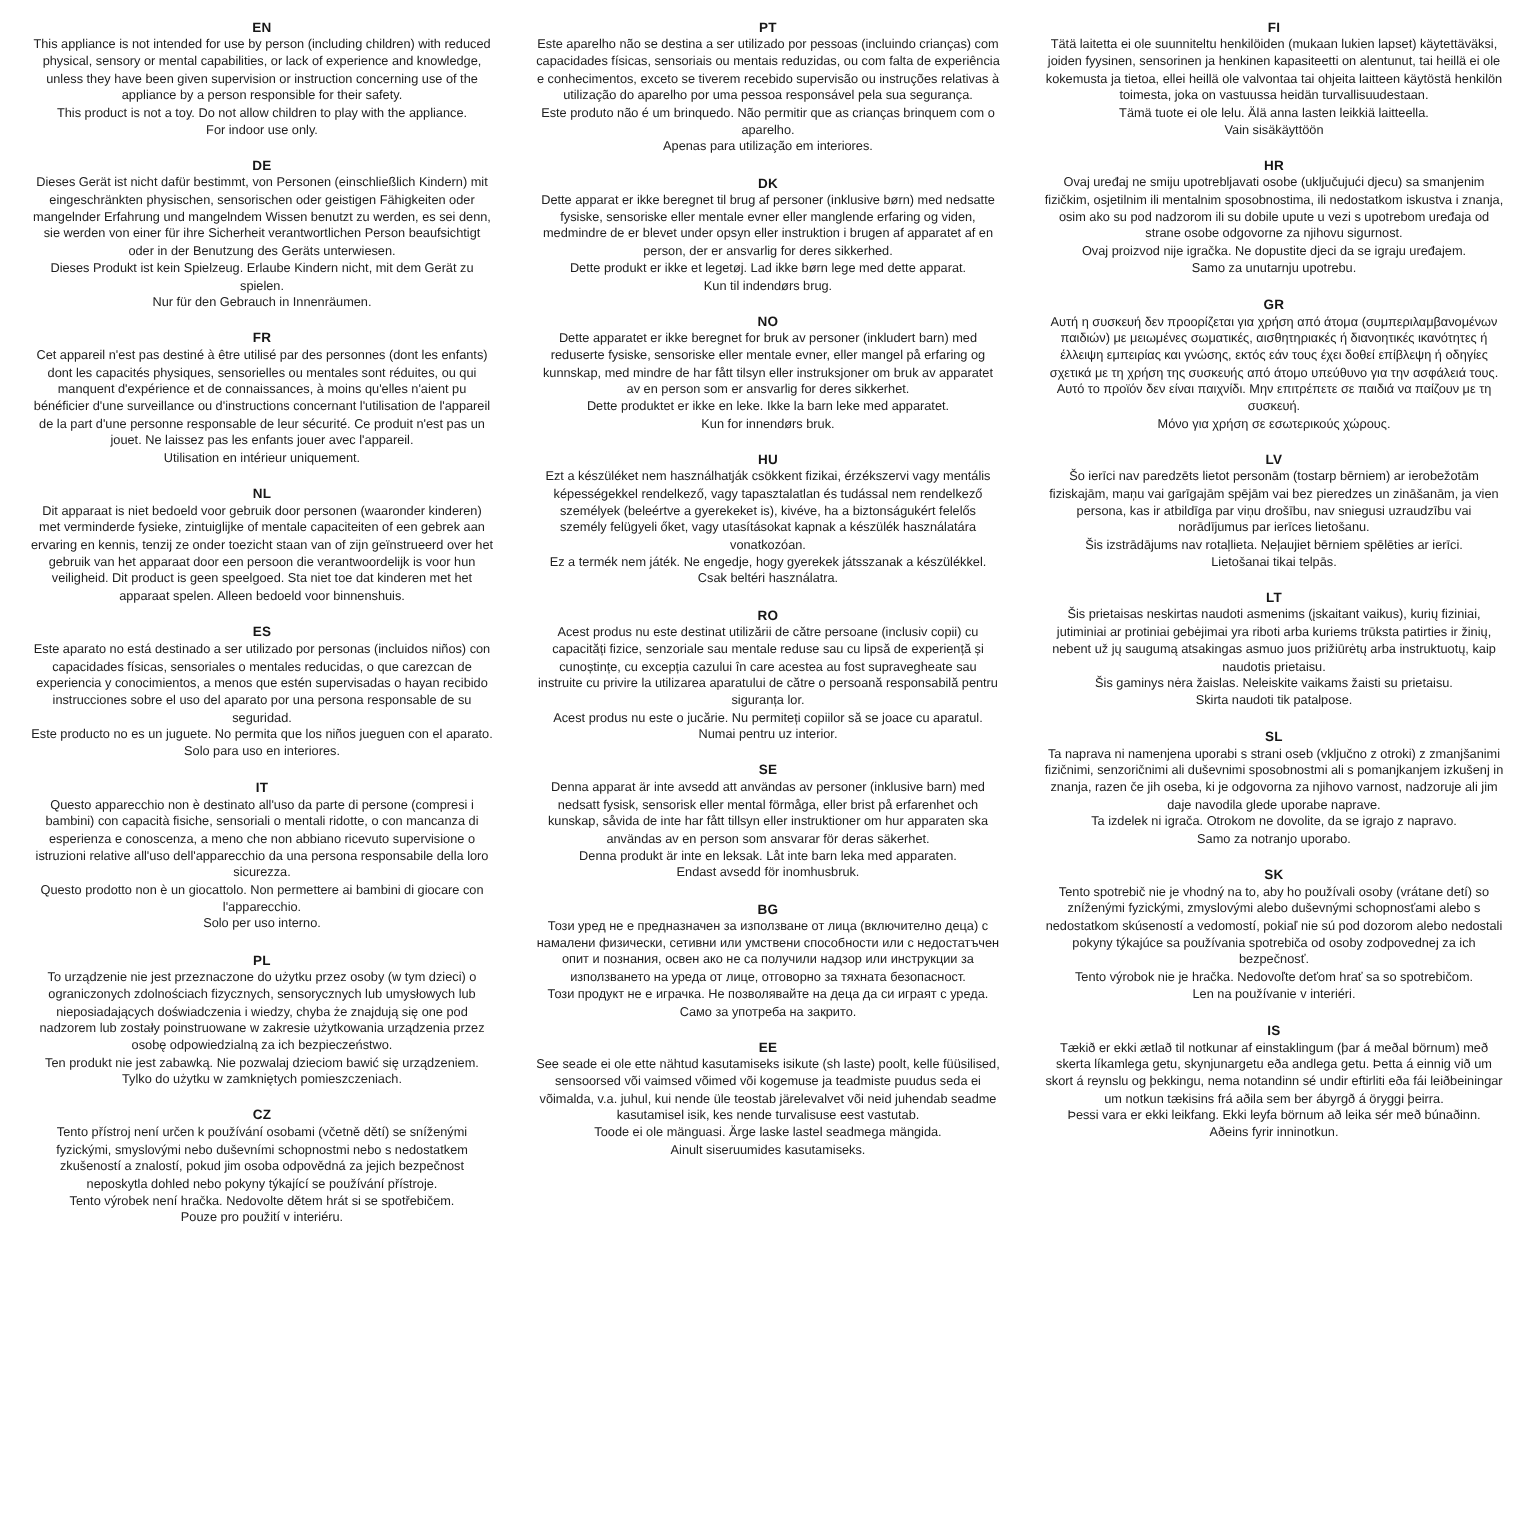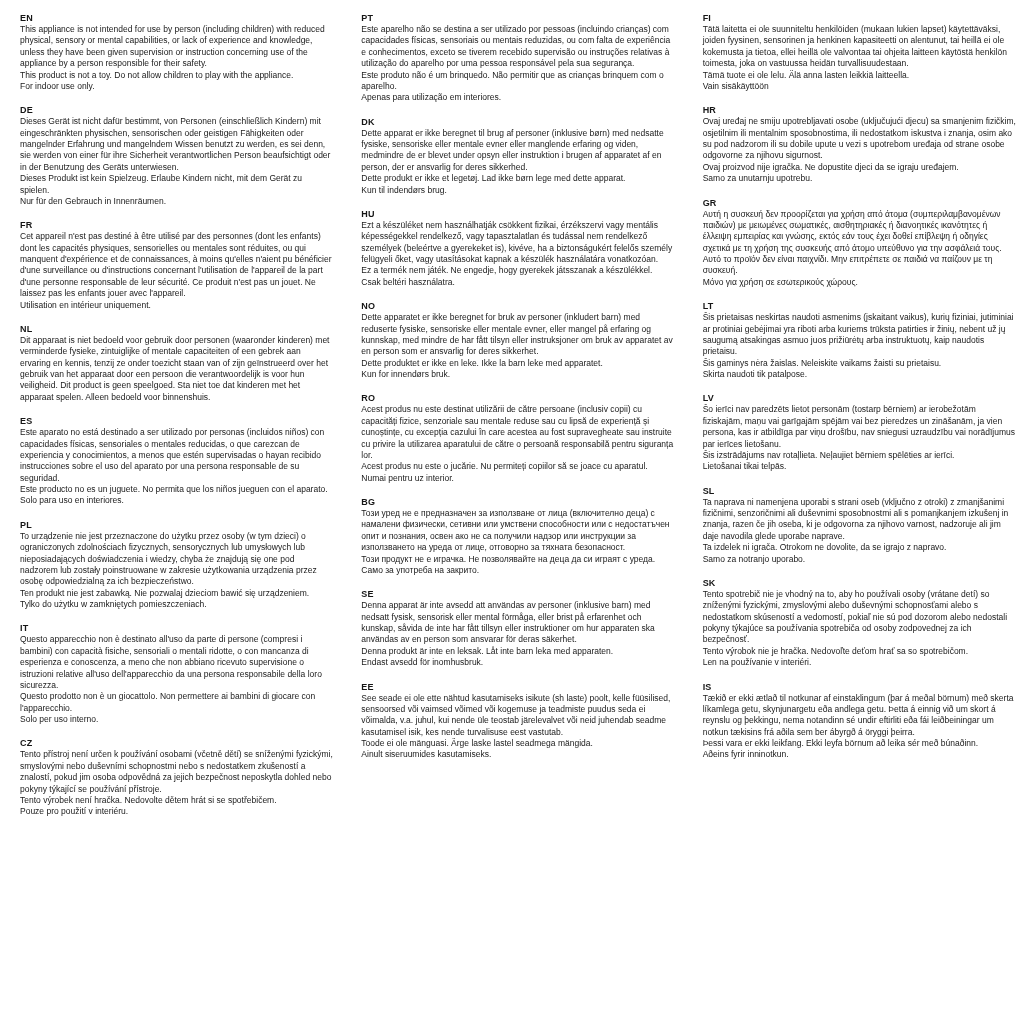--- a/index.html
+++ b/index.html
@@ -8,21 +8,22 @@
     width: 1024px;
     height: 1024px;
     font-family: "Liberation Sans", sans-serif;
     color: #1c1c1c;
     overflow: hidden;
   }
   .page {
     display: grid;
     grid-template-columns: 1fr 1fr 1fr;
     column-gap: 28px;
-    padding: 13px 8px 10px 20px;
+    padding: 13px 20px 10px 20px;
+    text-align: center;
   }
   .col { min-width: 0; }
   .lang-block { margin-bottom: 13px; }
   .lang-code {
     font-size: 9px;
     font-weight: bold;
     letter-spacing: 0.2px;
     margin-bottom: 1px;
     color: #161616;
   }
@@ -60,30 +61,30 @@
       <h2 class="lang-code">NL</h2>
       <p class="lang-text">Dit apparaat is niet bedoeld voor gebruik door personen (waaronder kinderen) met verminderde fysieke, zintuiglijke of mentale capaciteiten of een gebrek aan ervaring en kennis, tenzij ze onder toezicht staan van of zijn geïnstrueerd over het gebruik van het apparaat door een persoon die verantwoordelijk is voor hun veiligheid. Dit product is geen speelgoed. Sta niet toe dat kinderen met het apparaat spelen. Alleen bedoeld voor binnenshuis.</p>
     </section>
     <section class="lang-block">
       <h2 class="lang-code">ES</h2>
       <p class="lang-text">Este aparato no está destinado a ser utilizado por personas (incluidos niños) con capacidades físicas, sensoriales o mentales reducidas, o que carezcan de experiencia y conocimientos, a menos que estén supervisadas o hayan recibido instrucciones sobre el uso del aparato por una persona responsable de su seguridad.
 Este producto no es un juguete. No permita que los niños jueguen con el aparato.
 Solo para uso en interiores.</p>
     </section>
     <section class="lang-block">
+      <h2 class="lang-code">IT</h2>
+      <p class="lang-text">Questo apparecchio non è destinato all'uso da parte di persone (compresi i bambini) con capacità fisiche, sensoriali o mentali ridotte, o con mancanza di esperienza e conoscenza, a meno che non abbiano ricevuto supervisione o istruzioni relative all'uso dell'apparecchio da una persona responsabile della loro sicurezza.
+Questo prodotto non è un giocattolo. Non permettere ai bambini di giocare con l'apparecchio.
+Solo per uso interno.</p>
+    </section>
+    <section class="lang-block">
       <h2 class="lang-code">PL</h2>
       <p class="lang-text">To urządzenie nie jest przeznaczone do użytku przez osoby (w tym dzieci) o ograniczonych zdolnościach fizycznych, sensorycznych lub umysłowych lub nieposiadających doświadczenia i wiedzy, chyba że znajdują się one pod nadzorem lub zostały poinstruowane w zakresie użytkowania urządzenia przez osobę odpowiedzialną za ich bezpieczeństwo.
 Ten produkt nie jest zabawką. Nie pozwalaj dzieciom bawić się urządzeniem.
 Tylko do użytku w zamkniętych pomieszczeniach.</p>
-    </section>
-    <section class="lang-block">
-      <h2 class="lang-code">IT</h2>
-      <p class="lang-text">Questo apparecchio non è destinato all'uso da parte di persone (compresi i bambini) con capacità fisiche, sensoriali o mentali ridotte, o con mancanza di esperienza e conoscenza, a meno che non abbiano ricevuto supervisione o istruzioni relative all'uso dell'apparecchio da una persona responsabile della loro sicurezza.
-Questo prodotto non è un giocattolo. Non permettere ai bambini di giocare con l'apparecchio.
-Solo per uso interno.</p>
     </section>
     <section class="lang-block">
       <h2 class="lang-code">CZ</h2>
       <p class="lang-text">Tento přístroj není určen k používání osobami (včetně dětí) se sníženými fyzickými, smyslovými nebo duševními schopnostmi nebo s nedostatkem zkušeností a znalostí, pokud jim osoba odpovědná za jejich bezpečnost neposkytla dohled nebo pokyny týkající se používání přístroje.
 Tento výrobek není hračka. Nedovolte dětem hrát si se spotřebičem.
 Pouze pro použití v interiéru.</p>
     </section>
   </div>
 
   <div class="col">
@@ -93,48 +94,48 @@
 Este produto não é um brinquedo. Não permitir que as crianças brinquem com o aparelho.
 Apenas para utilização em interiores.</p>
     </section>
     <section class="lang-block">
       <h2 class="lang-code">DK</h2>
       <p class="lang-text">Dette apparat er ikke beregnet til brug af personer (inklusive børn) med nedsatte fysiske, sensoriske eller mentale evner eller manglende erfaring og viden, medmindre de er blevet under opsyn eller instruktion i brugen af apparatet af en person, der er ansvarlig for deres sikkerhed.
 Dette produkt er ikke et legetøj. Lad ikke børn lege med dette apparat.
 Kun til indendørs brug.</p>
     </section>
     <section class="lang-block">
+      <h2 class="lang-code">NO</h2>
+      <p class="lang-text">Dette apparatet er ikke beregnet for bruk av personer (inkludert barn) med reduserte fysiske, sensoriske eller mentale evner, eller mangel på erfaring og kunnskap, med mindre de har fått tilsyn eller instruksjoner om bruk av apparatet av en person som er ansvarlig for deres sikkerhet.
+Dette produktet er ikke en leke. Ikke la barn leke med apparatet.
+Kun for innendørs bruk.</p>
+    </section>
+    <section class="lang-block">
       <h2 class="lang-code">HU</h2>
       <p class="lang-text">Ezt a készüléket nem használhatják csökkent fizikai, érzékszervi vagy mentális képességekkel rendelkező, vagy tapasztalatlan és tudással nem rendelkező személyek (beleértve a gyerekeket is), kivéve, ha a biztonságukért felelős személy felügyeli őket, vagy utasításokat kapnak a készülék használatára vonatkozóan.
 Ez a termék nem játék. Ne engedje, hogy gyerekek játsszanak a készülékkel.
 Csak beltéri használatra.</p>
-    </section>
-    <section class="lang-block">
-      <h2 class="lang-code">NO</h2>
-      <p class="lang-text">Dette apparatet er ikke beregnet for bruk av personer (inkludert barn) med reduserte fysiske, sensoriske eller mentale evner, eller mangel på erfaring og kunnskap, med mindre de har fått tilsyn eller instruksjoner om bruk av apparatet av en person som er ansvarlig for deres sikkerhet.
-Dette produktet er ikke en leke. Ikke la barn leke med apparatet.
-Kun for innendørs bruk.</p>
     </section>
     <section class="lang-block">
       <h2 class="lang-code">RO</h2>
       <p class="lang-text">Acest produs nu este destinat utilizării de către persoane (inclusiv copii) cu capacități fizice, senzoriale sau mentale reduse sau cu lipsă de experiență și cunoștințe, cu excepția cazului în care acestea au fost supravegheate sau instruite cu privire la utilizarea aparatului de către o persoană responsabilă pentru siguranța lor.
 Acest produs nu este o jucărie. Nu permiteți copiilor să se joace cu aparatul.
 Numai pentru uz interior.</p>
     </section>
     <section class="lang-block">
+      <h2 class="lang-code">SE</h2>
+      <p class="lang-text">Denna apparat är inte avsedd att användas av personer (inklusive barn) med nedsatt fysisk, sensorisk eller mental förmåga, eller brist på erfarenhet och kunskap, såvida de inte har fått tillsyn eller instruktioner om hur apparaten ska användas av en person som ansvarar för deras säkerhet.
+Denna produkt är inte en leksak. Låt inte barn leka med apparaten.
+Endast avsedd för inomhusbruk.</p>
+    </section>
+    <section class="lang-block">
       <h2 class="lang-code">BG</h2>
       <p class="lang-text">Този уред не е предназначен за използване от лица (включително деца) с намалени физически, сетивни или умствени способности или с недостатъчен опит и познания, освен ако не са получили надзор или инструкции за използването на уреда от лице, отговорно за тяхната безопасност.
 Този продукт не е играчка. Не позволявайте на деца да си играят с уреда.
 Само за употреба на закрито.</p>
-    </section>
-    <section class="lang-block">
-      <h2 class="lang-code">SE</h2>
-      <p class="lang-text">Denna apparat är inte avsedd att användas av personer (inklusive barn) med nedsatt fysisk, sensorisk eller mental förmåga, eller brist på erfarenhet och kunskap, såvida de inte har fått tillsyn eller instruktioner om hur apparaten ska användas av en person som ansvarar för deras säkerhet.
-Denna produkt är inte en leksak. Låt inte barn leka med apparaten.
-Endast avsedd för inomhusbruk.</p>
     </section>
     <section class="lang-block">
       <h2 class="lang-code">EE</h2>
       <p class="lang-text">See seade ei ole ette nähtud kasutamiseks isikute (sh laste) poolt, kelle füüsilised, sensoorsed või vaimsed võimed või kogemuse ja teadmiste puudus seda ei võimalda, v.a. juhul, kui nende üle teostab järelevalvet või neid juhendab seadme kasutamisel isik, kes nende turvalisuse eest vastutab.
 Toode ei ole mänguasi. Ärge laske lastel seadmega mängida.
 Ainult siseruumides kasutamiseks.</p>
     </section>
   </div>
 
   <div class="col">
@@ -150,30 +151,30 @@
 Ovaj proizvod nije igračka. Ne dopustite djeci da se igraju uređajem.
 Samo za unutarnju upotrebu.</p>
     </section>
     <section class="lang-block">
       <h2 class="lang-code">GR</h2>
       <p class="lang-text">Αυτή η συσκευή δεν προορίζεται για χρήση από άτομα (συμπεριλαμβανομένων παιδιών) με μειωμένες σωματικές, αισθητηριακές ή διανοητικές ικανότητες ή έλλειψη εμπειρίας και γνώσης, εκτός εάν τους έχει δοθεί επίβλεψη ή οδηγίες σχετικά με τη χρήση της συσκευής από άτομο υπεύθυνο για την ασφάλειά τους.
 Αυτό το προϊόν δεν είναι παιχνίδι. Μην επιτρέπετε σε παιδιά να παίζουν με τη συσκευή.
 Μόνο για χρήση σε εσωτερικούς χώρους.</p>
     </section>
     <section class="lang-block">
+      <h2 class="lang-code">LV</h2>
+      <p class="lang-text">Šo ierīci nav paredzēts lietot personām (tostarp bērniem) ar ierobežotām fiziskajām, maņu vai garīgajām spējām vai bez pieredzes un zināšanām, ja vien persona, kas ir atbildīga par viņu drošību, nav sniegusi uzraudzību vai norādījumus par ierīces lietošanu.
+Šis izstrādājums nav rotaļlieta. Neļaujiet bērniem spēlēties ar ierīci.
+Lietošanai tikai telpās.</p>
+    </section>
+    <section class="lang-block">
       <h2 class="lang-code">LT</h2>
       <p class="lang-text">Šis prietaisas neskirtas naudoti asmenims (įskaitant vaikus), kurių fiziniai, jutiminiai ar protiniai gebėjimai yra riboti arba kuriems trūksta patirties ir žinių, nebent už jų saugumą atsakingas asmuo juos prižiūrėtų arba instruktuotų, kaip naudotis prietaisu.
 Šis gaminys nėra žaislas. Neleiskite vaikams žaisti su prietaisu.
 Skirta naudoti tik patalpose.</p>
-    </section>
-    <section class="lang-block">
-      <h2 class="lang-code">LV</h2>
-      <p class="lang-text">Šo ierīci nav paredzēts lietot personām (tostarp bērniem) ar ierobežotām fiziskajām, maņu vai garīgajām spējām vai bez pieredzes un zināšanām, ja vien persona, kas ir atbildīga par viņu drošību, nav sniegusi uzraudzību vai norādījumus par ierīces lietošanu.
-Šis izstrādājums nav rotaļlieta. Neļaujiet bērniem spēlēties ar ierīci.
-Lietošanai tikai telpās.</p>
     </section>
     <section class="lang-block">
       <h2 class="lang-code">SL</h2>
       <p class="lang-text">Ta naprava ni namenjena uporabi s strani oseb (vključno z otroki) z zmanjšanimi fizičnimi, senzoričnimi ali duševnimi sposobnostmi ali s pomanjkanjem izkušenj in znanja, razen če jih oseba, ki je odgovorna za njihovo varnost, nadzoruje ali jim daje navodila glede uporabe naprave.
 Ta izdelek ni igrača. Otrokom ne dovolite, da se igrajo z napravo.
 Samo za notranjo uporabo.</p>
     </section>
     <section class="lang-block">
       <h2 class="lang-code">SK</h2>
       <p class="lang-text">Tento spotrebič nie je vhodný na to, aby ho používali osoby (vrátane detí) so zníženými fyzickými, zmyslovými alebo duševnými schopnosťami alebo s nedostatkom skúseností a vedomostí, pokiaľ nie sú pod dozorom alebo nedostali pokyny týkajúce sa používania spotrebiča od osoby zodpovednej za ich bezpečnosť.

